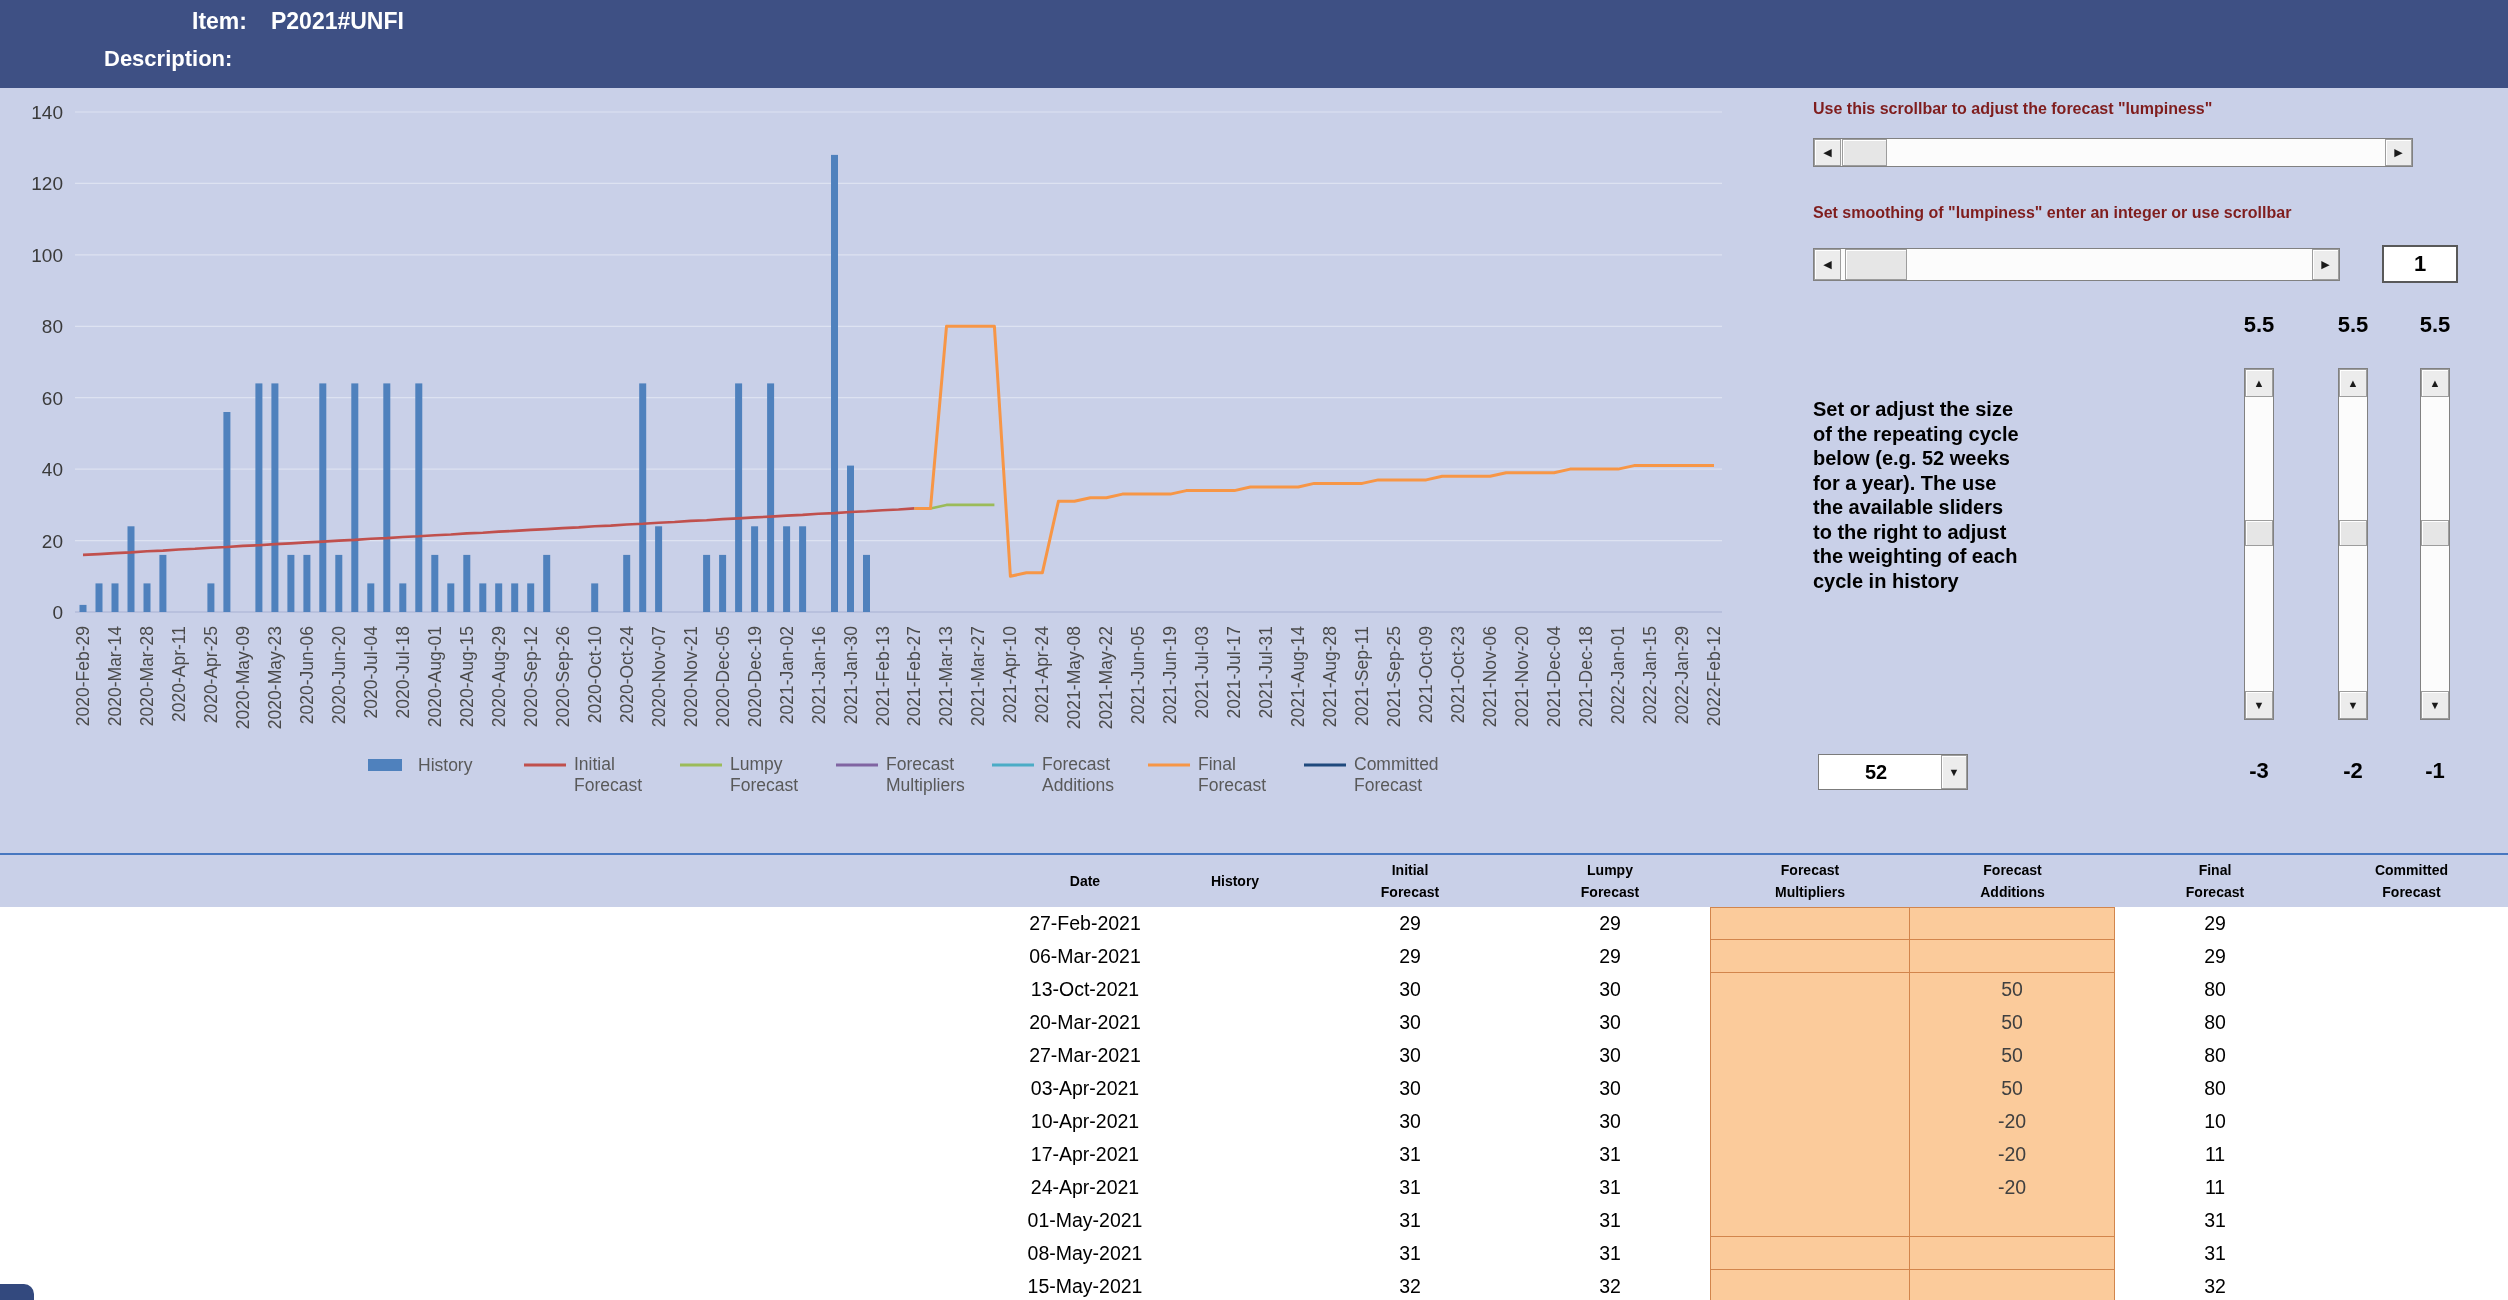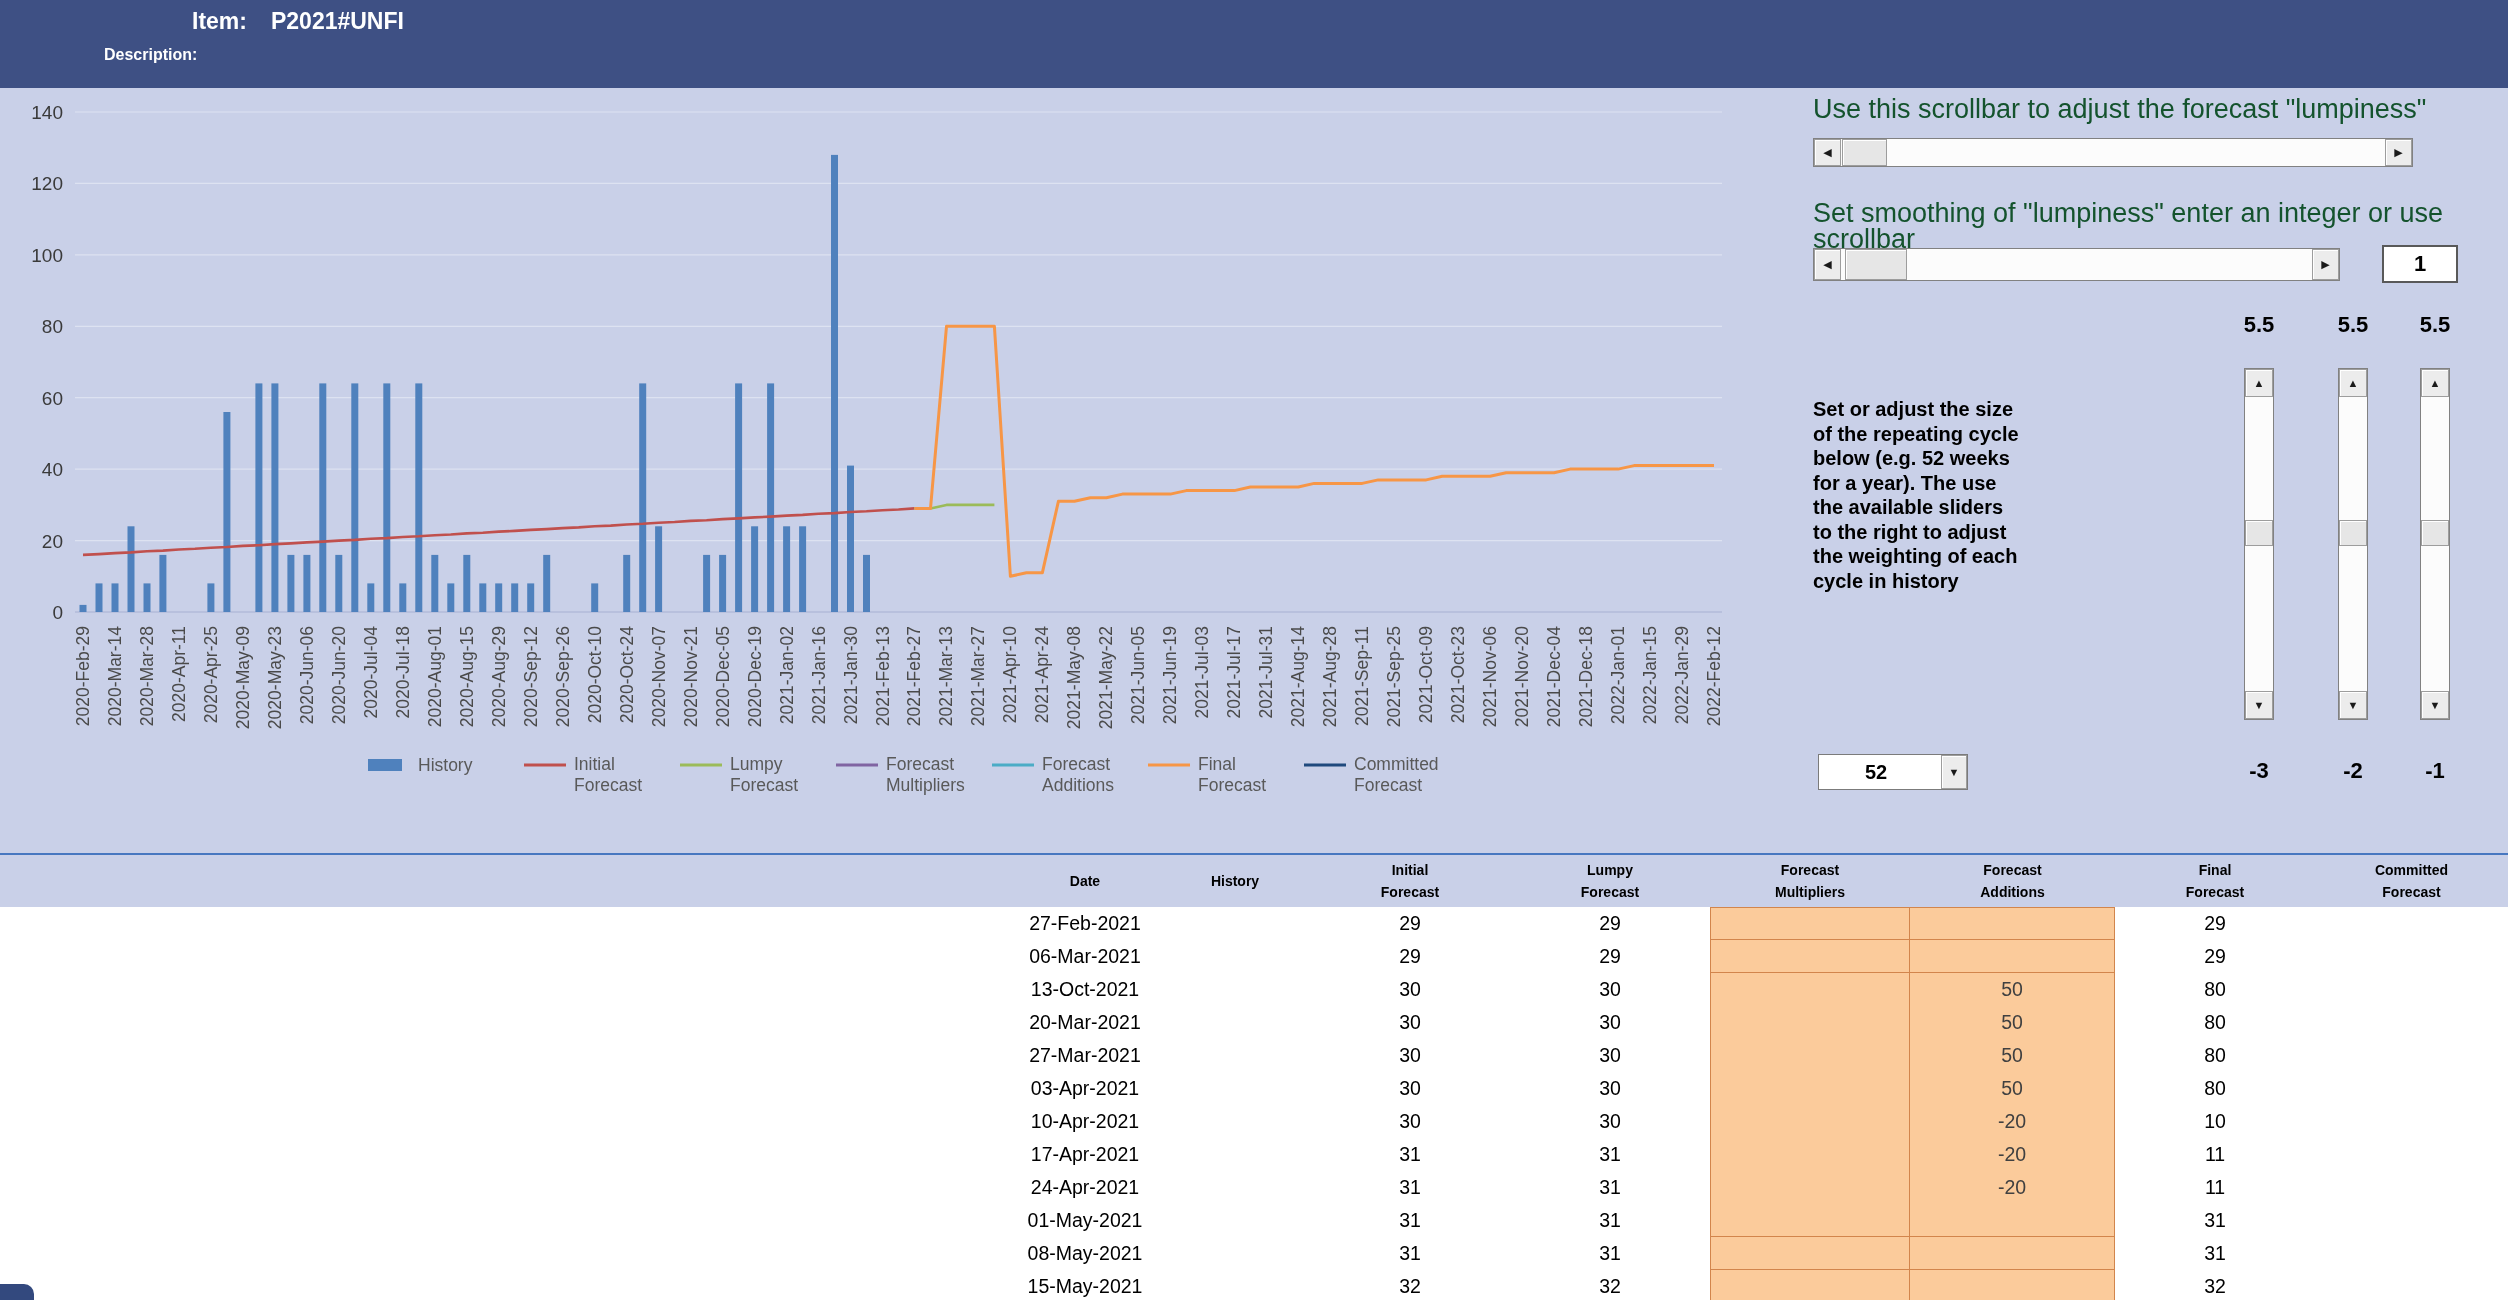--- a/index.html
+++ b/index.html
@@ -3,31 +3,31 @@
 <meta charset="utf-8">
 <style>
   html,body{margin:0;padding:0;background:#fff;}
   .app{position:relative;width:2508px;height:1300px;background:#ffffff;overflow:hidden;
        font-family:"Liberation Sans",sans-serif;color:#000;}
 
   
   .title-bar{position:absolute;left:0;top:0;width:2508px;height:88px;background:#3E5084;color:#fff;padding-left:15px;}
   .item-row{position:absolute;left:192px;top:8px;font-size:23px;font-weight:bold;}
   .item-value{margin-left:24px;}
-  .desc-row{position:absolute;left:104px;top:46px;font-size:16px;font-weight:bold;}
+  .desc-row{position:absolute;left:104px;top:46px;font-size:22px;font-weight:bold;}
 
   
   .chart-section{position:absolute;left:0;top:88px;width:2508px;height:765px;background:#C9D0E8;}
   #chart{position:absolute;left:0;top:0;}
   .axis-lbl{font-size:19px;fill:#3a3a3a;font-family:"Liberation Sans",sans-serif;}
   .tick-lbl{font-size:17.5px;fill:#4a4a4a;font-family:"Liberation Sans",sans-serif;}
   .legend-lbl{font-size:17.5px;fill:#595959;font-family:"Liberation Sans",sans-serif;}
 
   
-  .panel-label{position:absolute;font-size:27px;font-weight:normal;color:#14532d;line-height:26px;}
+  .panel-label{position:absolute;font-size:16px;font-weight:bold;color:#7f1d1d;line-height:26px;}
   .lbl-lumpiness{left:1813px;top:8px;width:640px;}
   .lbl-smoothing{left:1813px;top:112px;width:660px;}
   .cycle-text{position:absolute;left:1813px;top:309px;width:214px;font-size:20px;font-weight:bold;line-height:24.5px;}
 
   
   .hscroll{position:absolute;display:flex;background:#FCFCFC;border:1px solid #818181;box-sizing:border-box;}
   .hs1{left:1813px;top:50px;width:600px;height:29px;}
   .hs2{left:1813px;top:160px;width:527px;height:33px;}
   .sb-btn{background:#ECECEC;border:1px solid #9d9d9d;box-shadow:inset 1px 1px 0 #fff;
           display:flex;align-items:center;justify-content:center;box-sizing:border-box;

